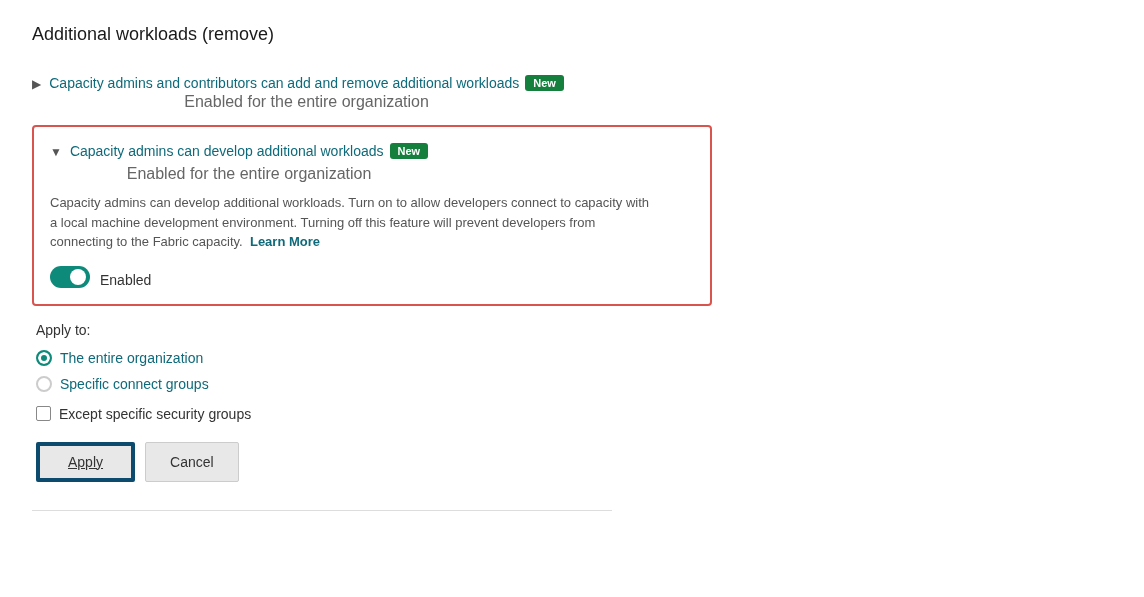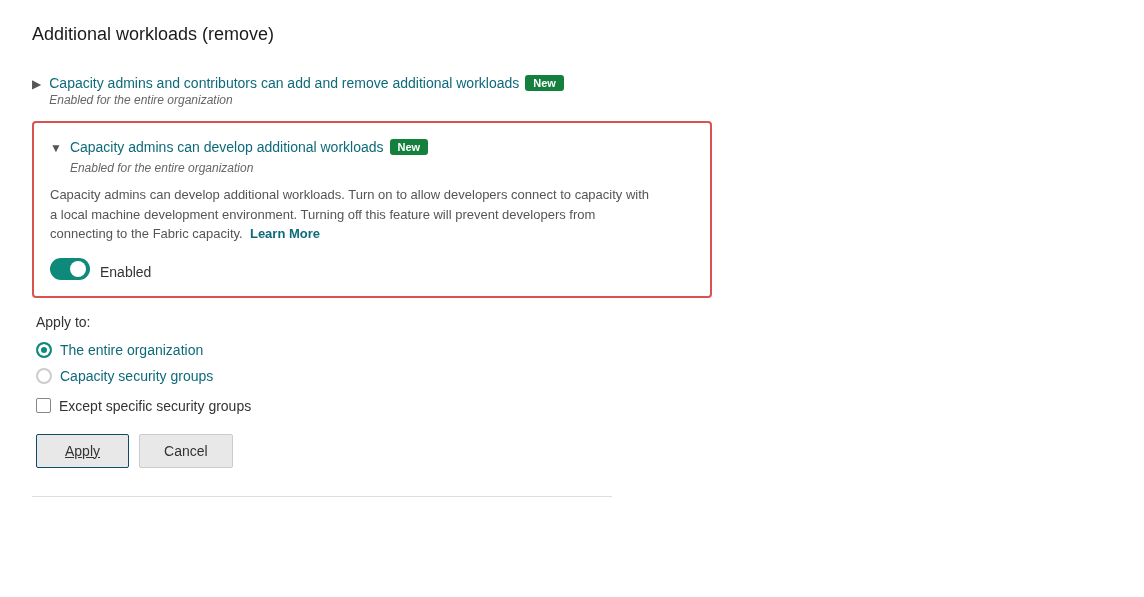--- a/index.html
+++ b/index.html
@@ -55,24 +55,24 @@
     .badge-new {
       background-color: #15803d;
       color: #ffffff;
       font-size: 11px;
       font-weight: 600;
       padding: 2px 8px;
       border-radius: 3px;
     }
 
     .item-subtitle {
-      font-size: 12px;
+      font-size: 16px;
       color: #666;
       margin-top: 2px;
-      font-style: italic;
+      text-align: center;
     }
 
     
     .expanded-card {
       border: 2px solid #d9534f;
       border-radius: 4px;
       padding: 16px 16px 16px 16px;
       margin: 4px 0 16px 0;
       max-width: 680px;
     }
@@ -223,21 +223,21 @@
     
     .button-row {
       display: flex;
       gap: 10px;
       margin-top: 4px;
     }
 
     .btn-apply {
       padding: 8px 28px;
       background: #e8e8e8;
-      border: 1px solid #0c4a6e;
+      border: 4px solid #0c4a6e;
       border-radius: 2px;
       font-size: 14px;
       color: #333;
       cursor: pointer;
       text-decoration: underline;
     }
 
     .btn-cancel {
       padding: 8px 24px;
       background: #e8e8e8;
@@ -300,21 +300,21 @@
 <div class="apply-section">
   <div class="apply-title">Apply to:</div>
 
   <div class="radio-group">
     <div class="radio-item">
       <input type="radio" name="apply_to" id="opt1" checked="" style="">
       <label for="opt1">The entire organization</label>
     </div>
     <div class="radio-item">
       <input type="radio" name="apply_to" id="opt2" style="">
-      <label for="opt2">Capacity security groups</label>
+      <label for="opt2">Specific connect groups</label>
     </div>
   </div>
 
   <div class="checkbox-item">
     <input type="checkbox" id="except" style="">
     <label for="except">Except specific security groups</label>
   </div>
 
   <div class="button-row">
     <button class="btn-apply">Apply</button>

